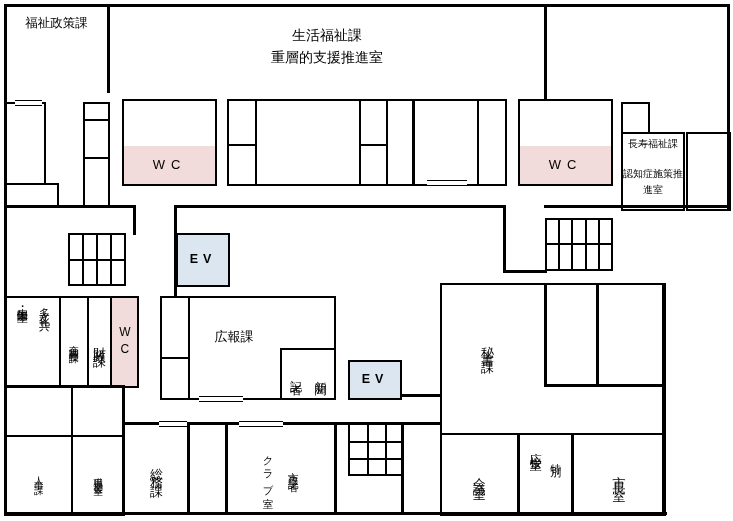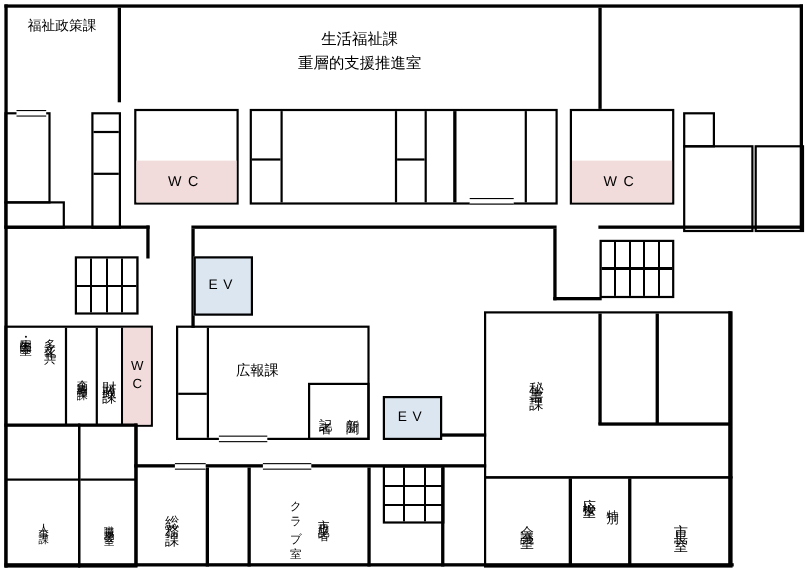--- a/index.html
+++ b/index.html
@@ -2,21 +2,21 @@
 <html><head>
 <meta charset="utf-8">
 <style>
   html,body{margin:0;padding:0;background:#fff;}
   #plan{position:relative;width:733px;height:521px;background:#ffffff;
         font-family:"Liberation Sans",sans-serif;color:#000;overflow:hidden;}
   .w{position:absolute;background:#000;}
   .box{position:absolute;border:2px solid #000;box-sizing:border-box;background:transparent;}
   .thick{border-width:2.5px;}
   .fill-wc{background:#f2dcdb;}
-  .fill-ev{background:#dce6f1;}
+  .fill-ev{background:#dce6f1;font-weight:bold;}
   .lab{position:absolute;display:flex;align-items:center;justify-content:center;
        text-align:center;line-height:1.55;}
   .vtxt{writing-mode:vertical-rl;text-orientation:upright;}
   .cols{display:flex;flex-direction:row-reverse;align-items:flex-start;justify-content:center;}
   .door{position:absolute;height:6px;background:#fff;border-top:1.5px solid #000;
         border-bottom:1.5px solid #000;box-sizing:border-box;z-index:5;}
   .stairs{position:absolute;border:2px solid #000;box-sizing:border-box;}
   .stairs1{background-image:
      linear-gradient(to bottom, transparent 24px, #000 24px, #000 26px, transparent 26px),
      repeating-linear-gradient(to right, transparent 0, transparent 12px, #000 12px, #000 14px);}
@@ -72,20 +72,24 @@
   <div class="hline" style="left:361px;top:144px;width:25px;height:2px;"></div>
   <div class="door" style="left:427px;top:180px;width:40px;"></div>
 
   <div class="box" style="left:518px;top:99px;width:95px;height:87px;"></div>
   <div class="lab fill-wc" style="left:520px;top:146px;width:91px;height:38px;font-size:13px;letter-spacing:6px;">
     <span>WC</span>
   </div>
 
   <div class="box" style="left:621px;top:102px;width:29px;height:32px;"></div>
   <div class="box" style="left:621px;top:132px;width:64px;height:79px;"></div>
+  <div class="lab" style="left:623px;top:136px;width:60px;height:72px;font-size:10px;line-height:1.6;flex-direction:column;justify-content:flex-start;">
+    <span>長寿福祉課</span>
+    <span style="margin-top:14px;">認知症施策推進室</span>
+  </div>
   <div class="box" style="left:686px;top:132px;width:45px;height:79px;"></div>
 
   <div class="stairs stairs1" style="left:68px;top:233px;width:58px;height:53px;"></div>
   <div class="stairs stairs2" style="left:545px;top:218px;width:68px;height:53px;"></div>
   <div class="lab fill-ev box thick" style="left:176px;top:233px;width:54px;height:54px;font-size:12.5px;letter-spacing:5px;">
     <span>EV</span>
   </div>
 
   <div class="lab" style="left:8px;top:14px;width:97px;height:72px;font-size:12.5px;flex-direction:column;justify-content:flex-start;">
     <span>福祉政策課</span>

